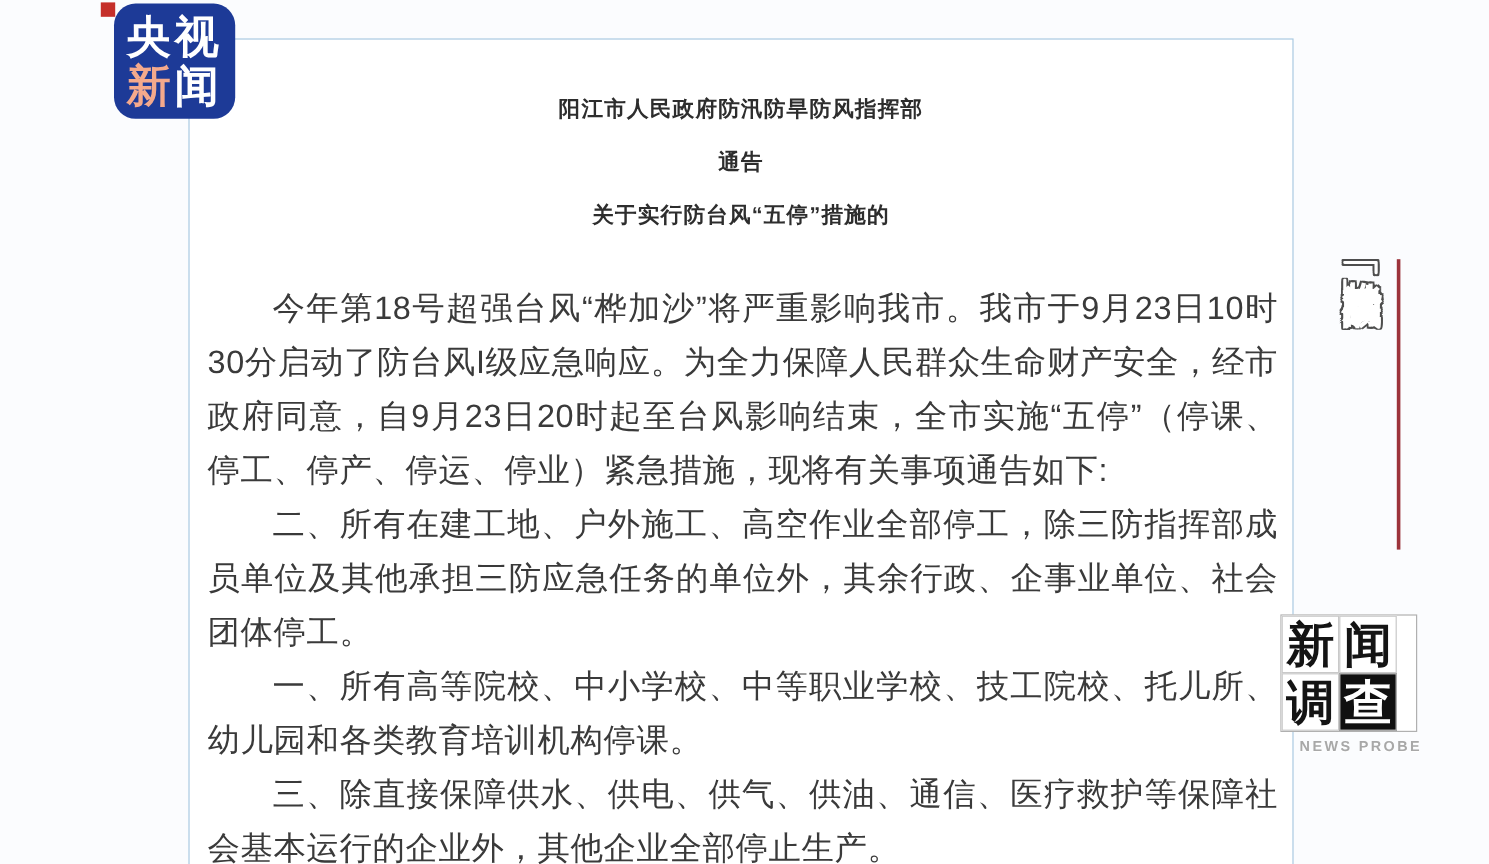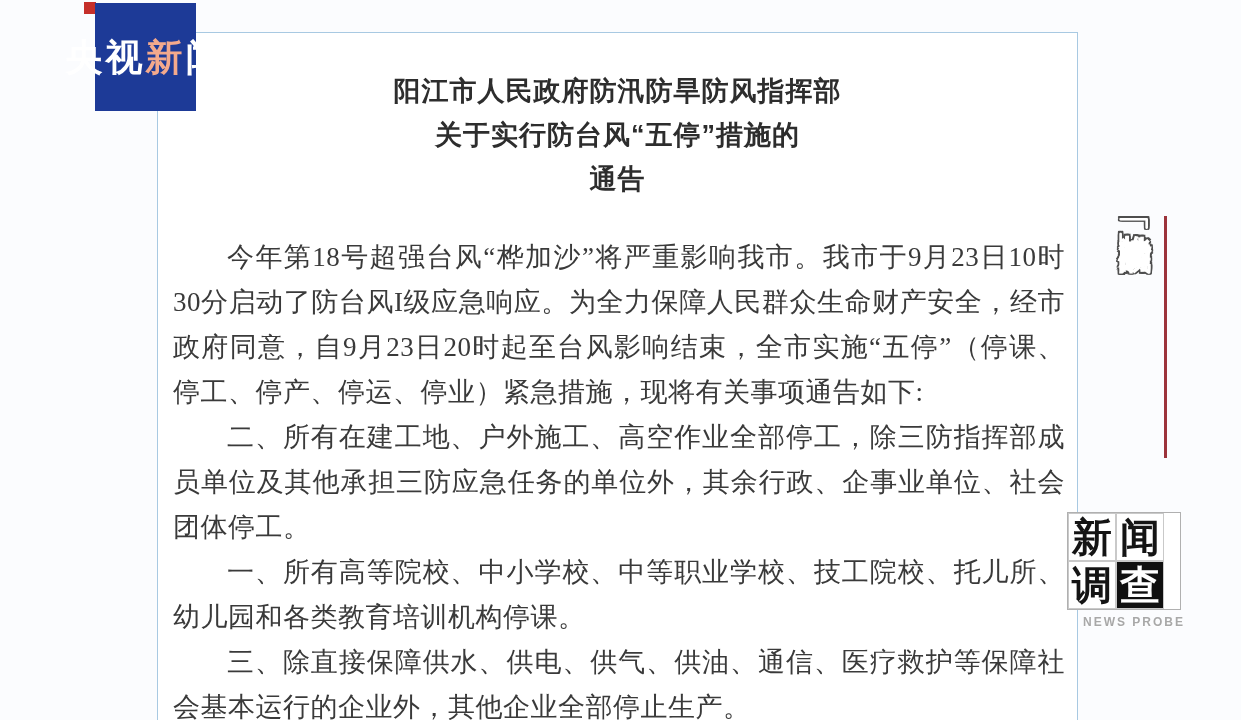--- a/index.html
+++ b/index.html
@@ -9,39 +9,39 @@
     font-family:"Liberation Sans", sans-serif;
   }
   
   .doc-page{
     position:absolute;left:157px;top:32px;width:921px;height:760px;
     background:#ffffff;border:1px solid #a8c9e2;box-sizing:border-box;
     z-index:1;
   }
   .doc-title{
     padding-top:36px;text-align:center;
-    font-size:27px;line-height:44px;font-weight:700;color:#2d2d2d;
+    font-size:18px;line-height:44px;font-weight:700;color:#2d2d2d;
     letter-spacing:1px;
   }
   .doc-body{
     margin-top:34px;padding:0 12px 0 15px;
     font-size:27px;line-height:45px;color:#3a3a3a;
     text-align:justify;font-weight:500;letter-spacing:0.5px;
   }
   .doc-body p{margin:0;}
-  .doc-body p.indent{text-indent:2em;font-family:Liberation Serif, serif;}
+  .doc-body p.indent{text-indent:2em;}
   
   .cctv-chip{
     position:absolute;left:84px;top:2px;width:12px;height:12px;
     background:#c52f2a;z-index:2;
   }
   .cctv-box{
-    position:absolute;left:95px;top:3px;width:101px;height:108px;
+    position:absolute;left:95px;top:3px;width:101px;height:96px;
     background:#1d3a97;z-index:3;
-    display:flex;flex-direction:row;justify-content:center;align-items:center;
+    display:flex;flex-direction:column;justify-content:center;align-items:center;border-radius:18px;
   }
   .cctv-row{
     font-size:37px;line-height:41px;font-weight:700;color:#ffffff;
     letter-spacing:3px;white-space:nowrap;
   }
   .cctv-accent{color:#f4a98c;}
   
   .banner-text{
     position:absolute;left:1112px;top:207px;height:270px;z-index:2;
     writing-mode:vertical-rl;text-orientation:upright;
@@ -74,22 +74,22 @@
     font-size:12px;font-weight:800;color:#a8a8a8;letter-spacing:2px;
     text-shadow:0 1px 0 #ffffff;white-space:nowrap;padding-left:16px;
   }
 </style>
 </head>
 <body>
 
 <div class="doc-page">
   <div class="doc-title">
     <div>阳江市人民政府防汛防旱防风指挥部</div>
+    <div>通告</div>
     <div>关于实行防台风“五停”措施的</div>
-    <div>通告</div>
   </div>
   <div class="doc-body">
     <p class="indent">今年第18号超强台风“桦加沙”将严重影响我市。我市于9月23日10时30分启动了防台风I级应急响应。为全力保障人民群众生命财产安全，经市政府同意，自9月23日20时起至台风影响结束，全市实施“五停”（停课、停工、停产、停运、停业）紧急措施，现将有关事项通告如下:</p>
     <p class="indent">二、所有在建工地、户外施工、高空作业全部停工，除三防指挥部成员单位及其他承担三防应急任务的单位外，其余行政、企事业单位、社会团体停工。</p>
     <p class="indent">一、所有高等院校、中小学校、中等职业学校、技工院校、托儿所、幼儿园和各类教育培训机构停课。</p>
     <p class="indent">三、除直接保障供水、供电、供气、供油、通信、医疗救护等保障社会基本运行的企业外，其他企业全部停止生产。</p>
   </div>
 </div>
 
 <div class="cctv-chip"></div>

